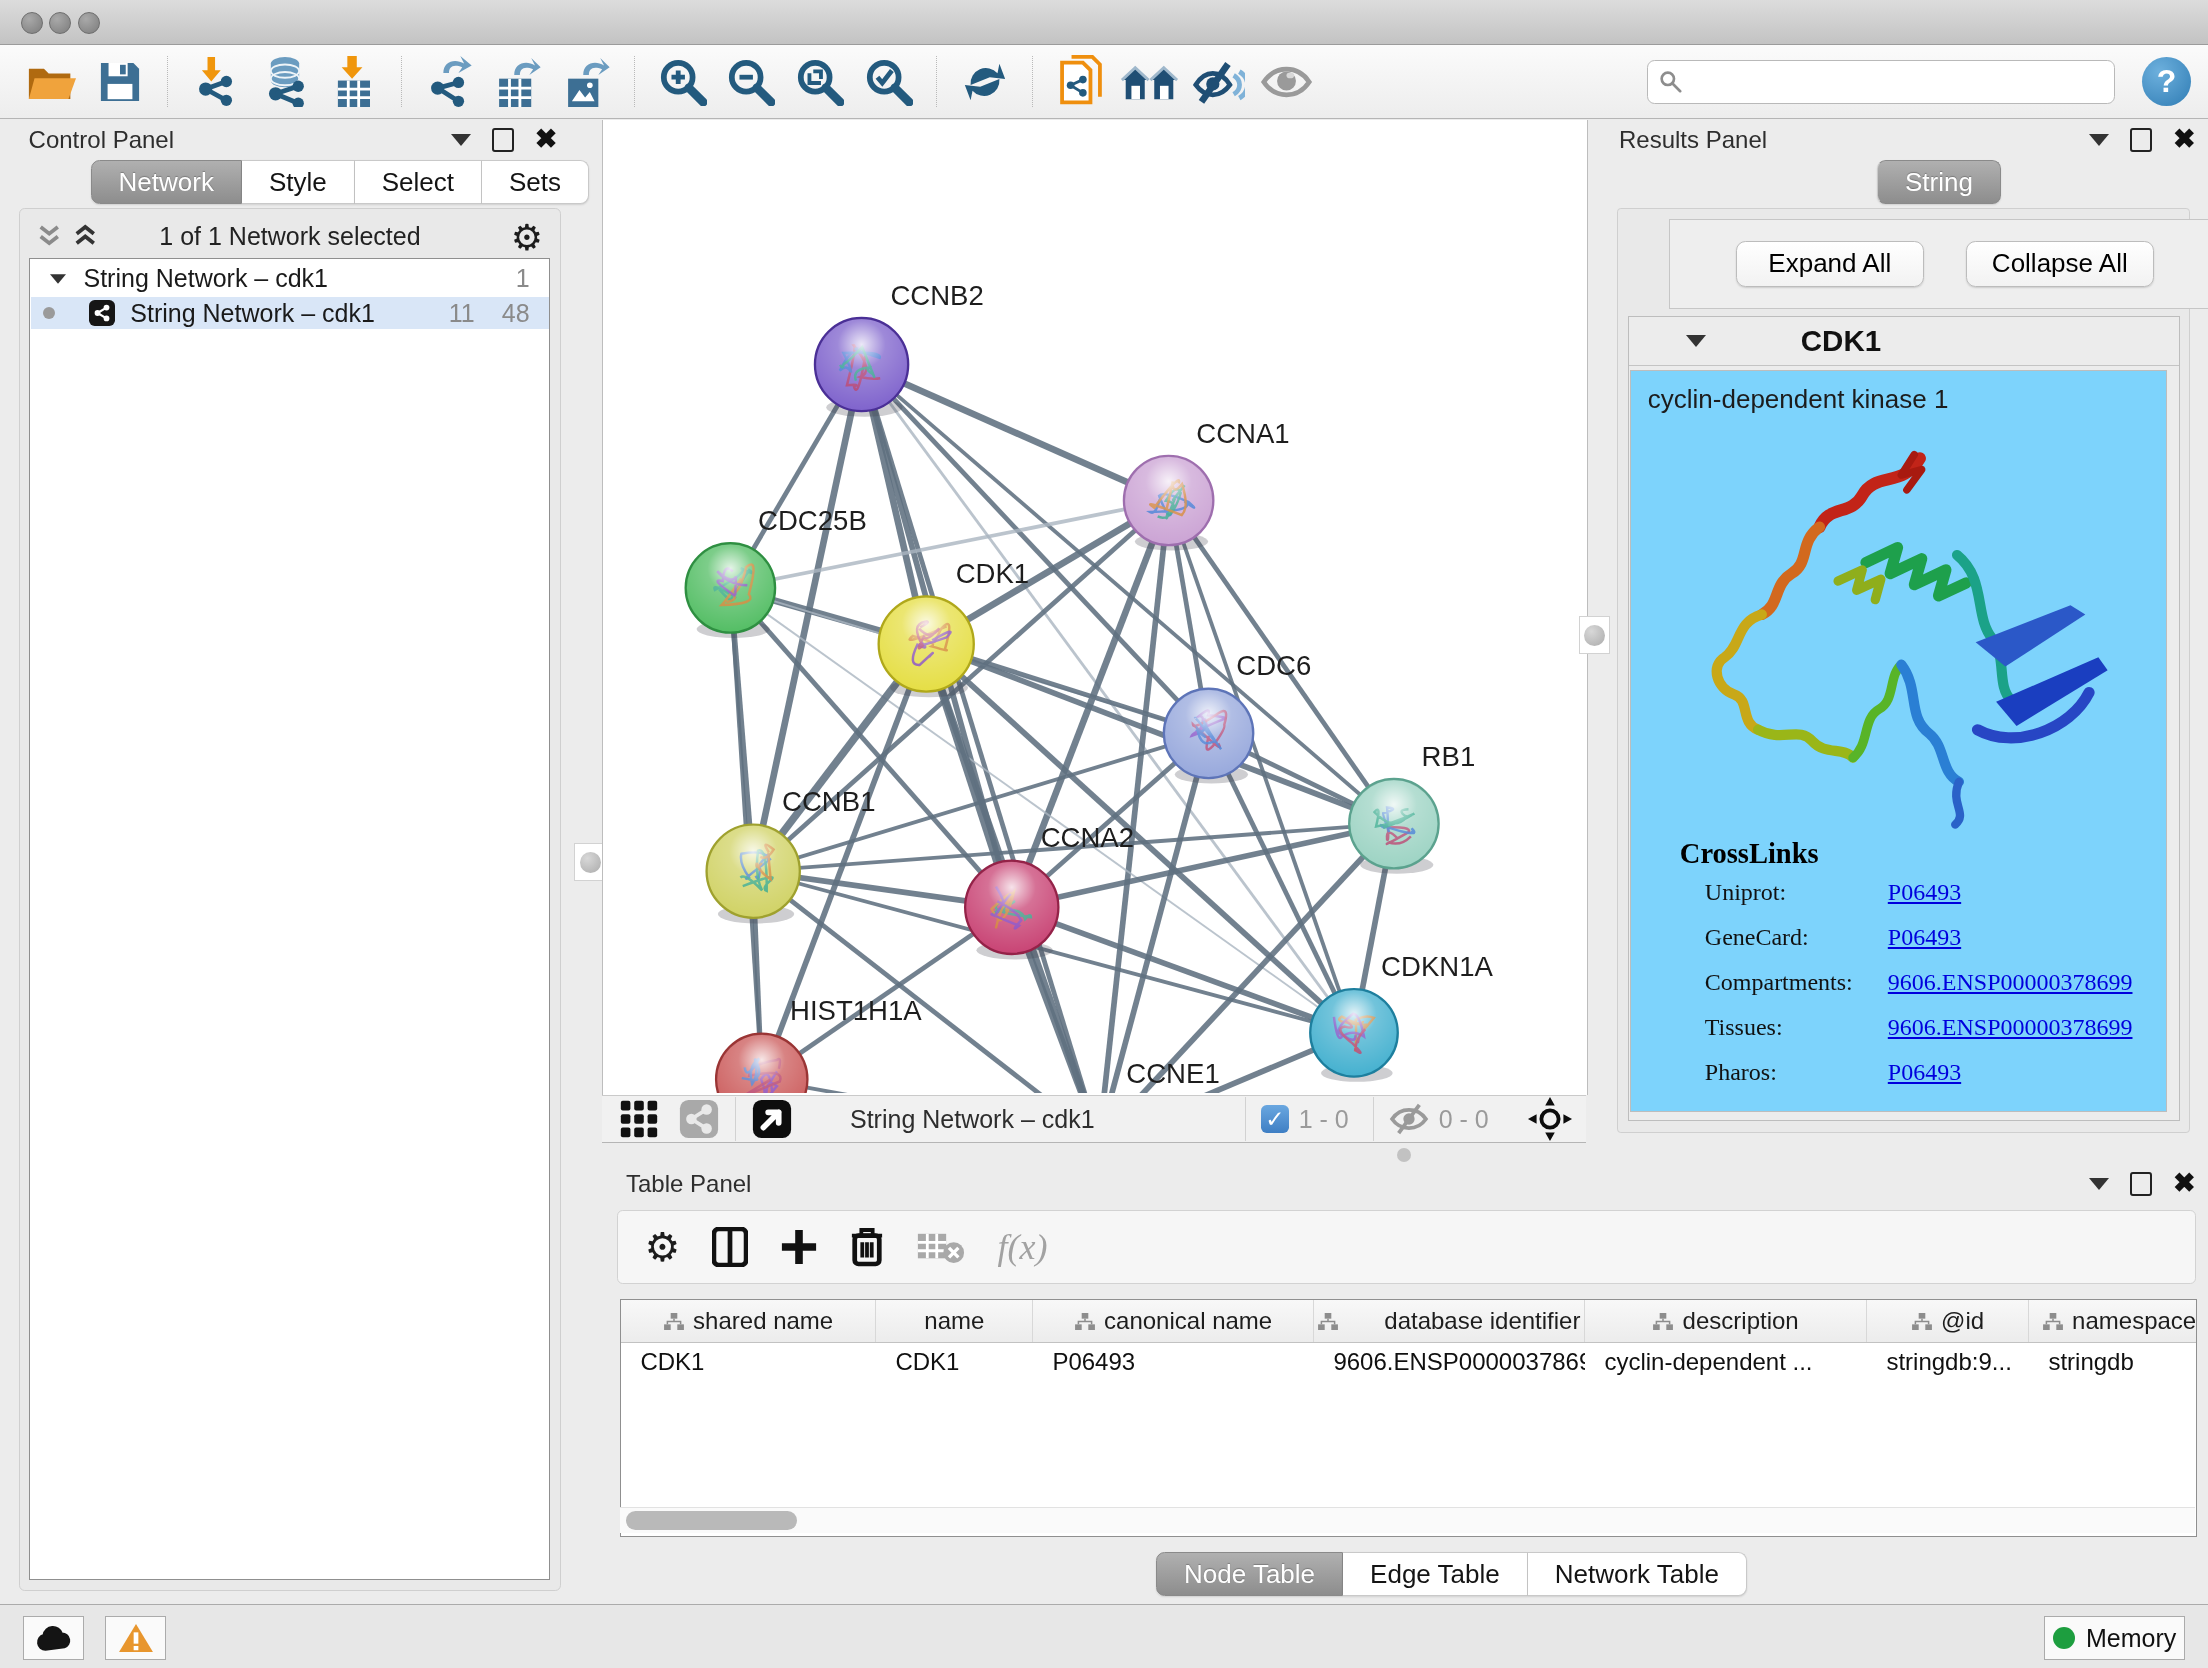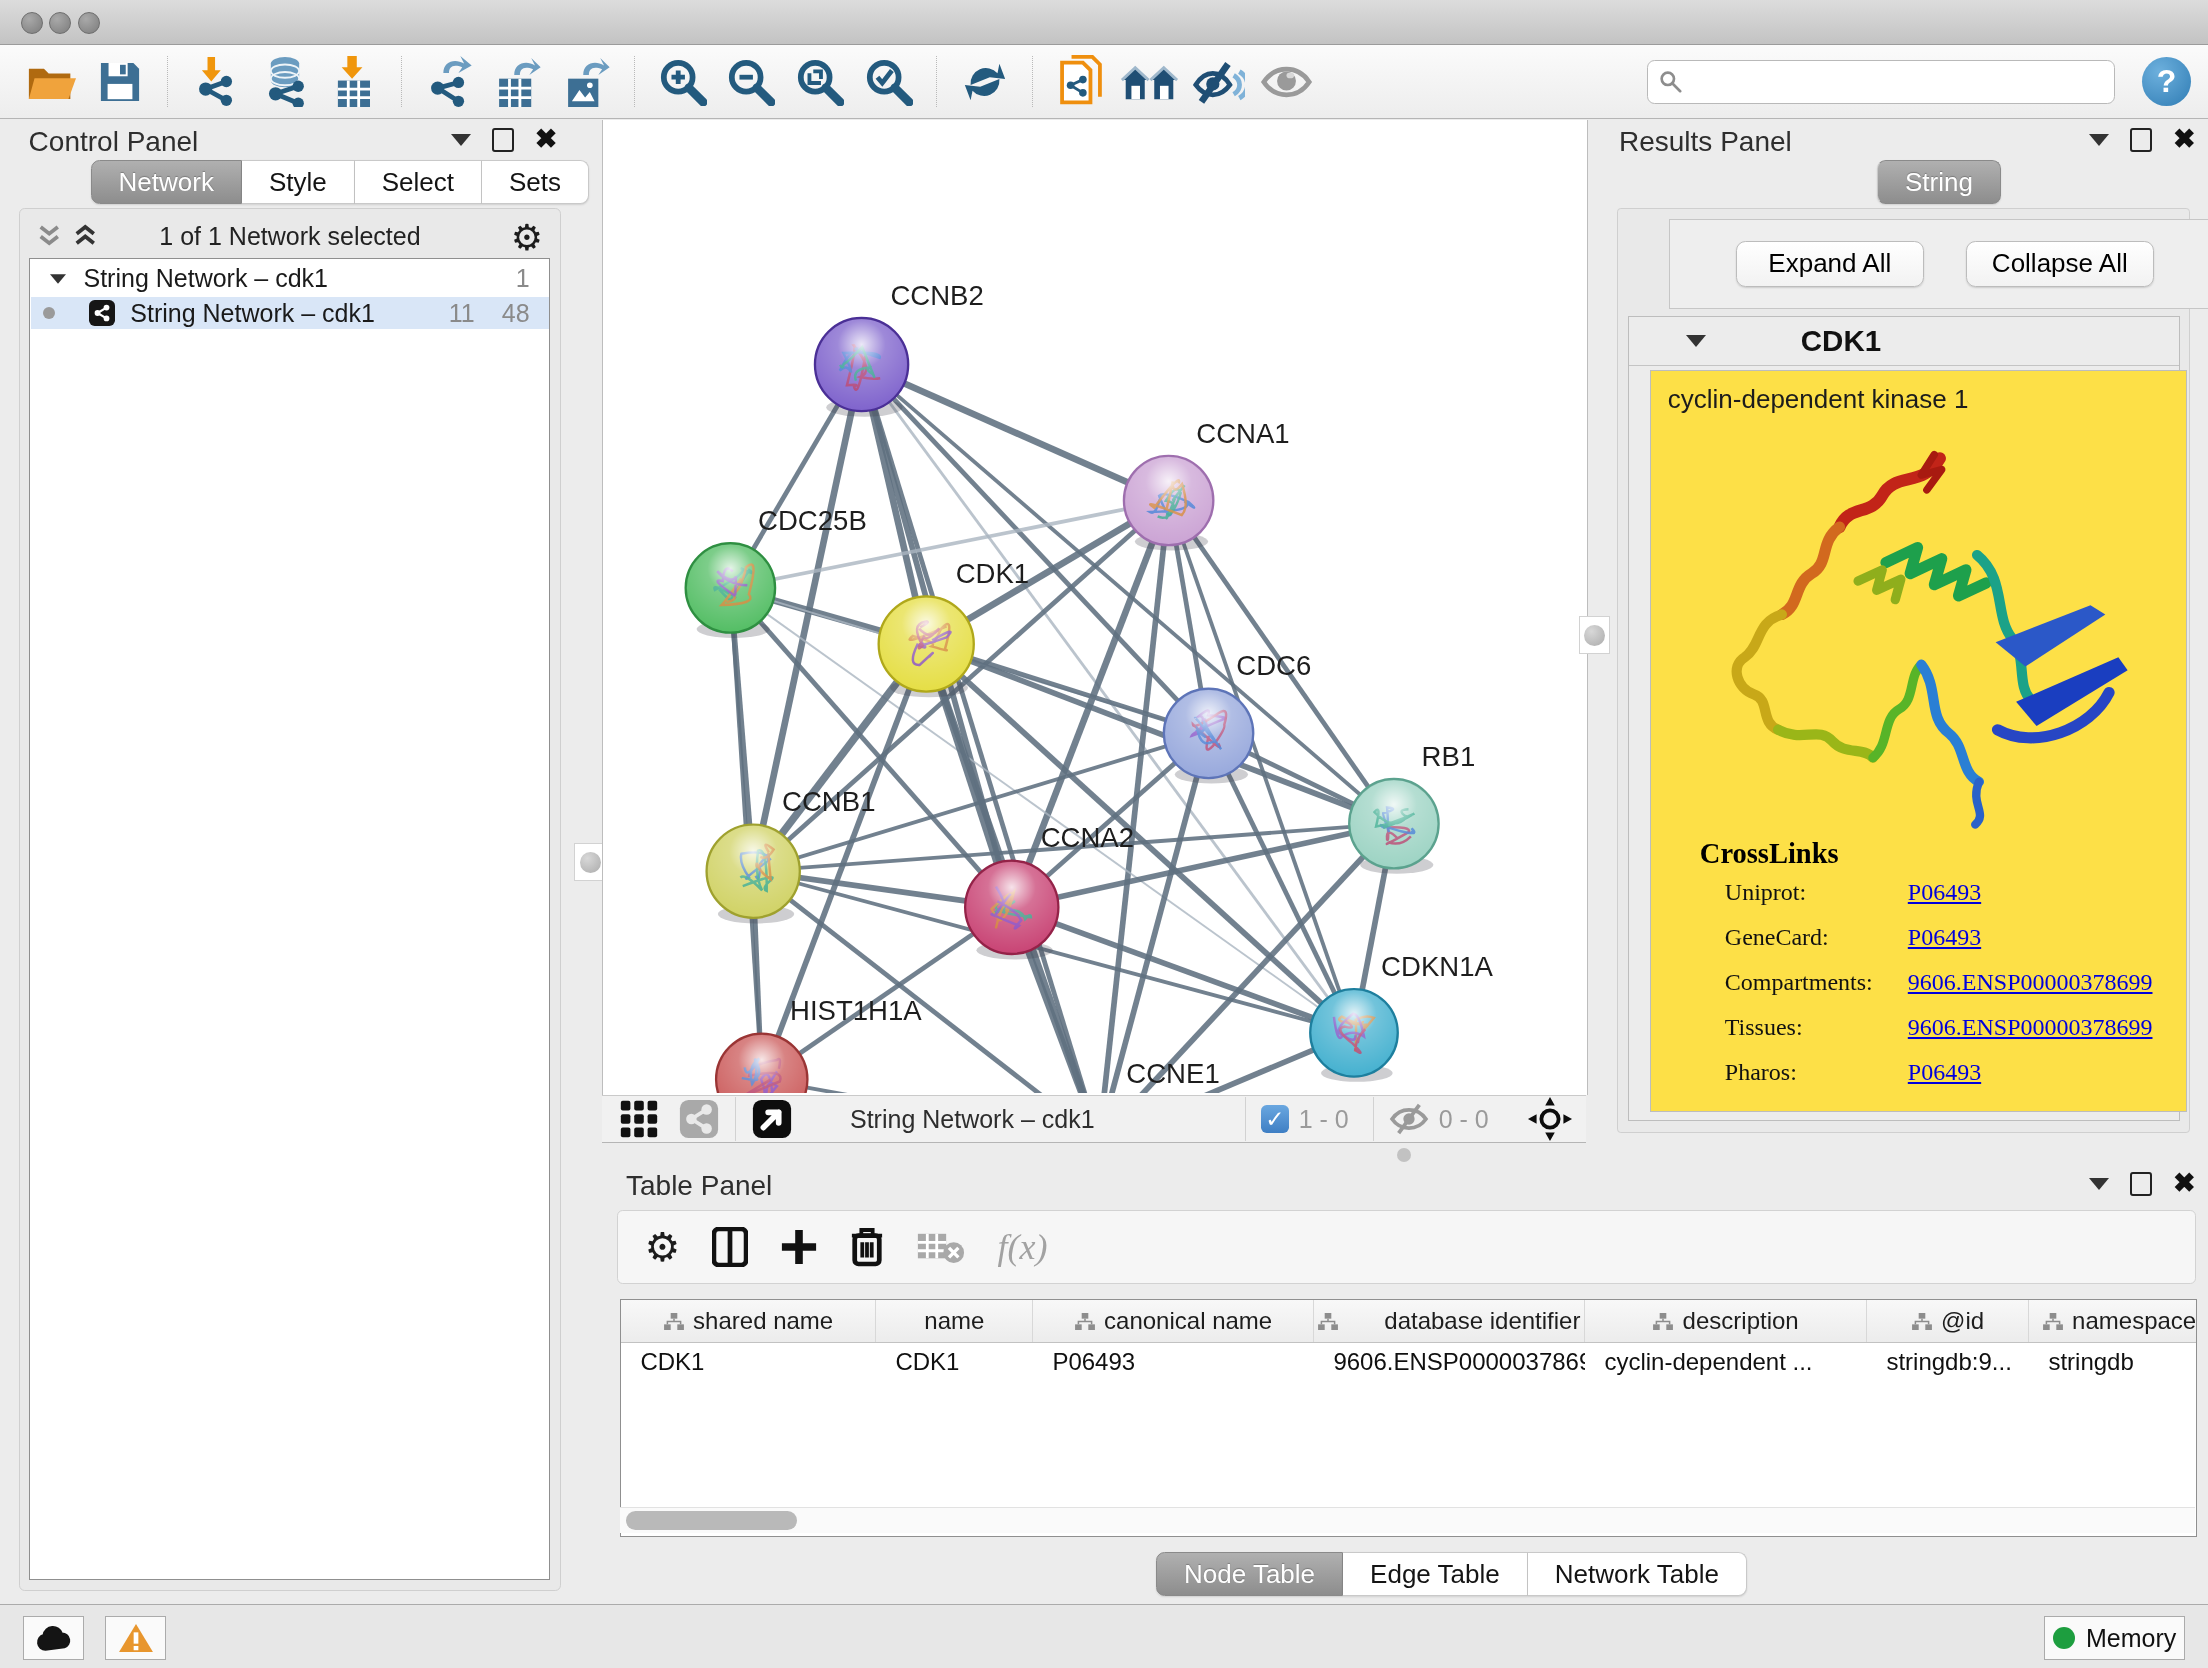--- a/index.html
+++ b/index.html
@@ -11,21 +11,21 @@
   .traffic{position:absolute;top:12.4px;width:20px;height:20px;border-radius:50%;background:radial-gradient(circle at 35% 30%,#a9a9a9,#7c7c7c);border:1px solid #6e6e6e;}
   #win-title{position:absolute;top:7.6px;left:0;width:100%;text-align:center;font-size:26px;color:#404040;}
   
   #toolbar{left:0;top:45px;width:2208px;height:74px;background:linear-gradient(#fbfbfb,#ededed);border-bottom:1px solid #b5b5b5;display:flex;align-items:center;padding:0 17px;box-sizing:border-box;}
   .tbtn{width:59px;height:59px;display:flex;align-items:center;justify-content:center;margin:0 4.8px;border-radius:5.7px;}
   .tsep{width:0;height:51px;border-left:1.9px dotted #b9b9b9;margin:0 13.3px;}
   #searchbox{margin-left:auto;width:468px;height:44px;background:#fff;border:1px solid #b9b9b9;border-radius:7.6px;display:flex;align-items:center;padding:0 11.4px;box-sizing:border-box;}
   #searchbox input{border:none;outline:none;font-size:24px;width:100%;background:transparent;font-family:"Liberation Sans",sans-serif;}
   #help-btn{width:49px;height:49px;border-radius:50%;background:radial-gradient(circle at 35% 30%,#6db0dd,#2f7cb4);color:#fff;font-size:32px;font-weight:bold;display:flex;align-items:center;justify-content:center;margin-left:27px;}
   
-  .panel-title{font-size:28px;color:#2e2e2e;}
+  .panel-title{font-size:24px;color:#2e2e2e;}
   .panel-ctrl{display:flex;align-items:center;gap:21px;}
   .tri-down{width:0;height:0;border-left:10.5px solid transparent;border-right:10.5px solid transparent;border-top:12.4px solid #333;}
   .float-sq{width:18px;height:20px;border:2.9px solid #222;border-radius:2.9px;}
   .close-x{font-size:27px;color:#111;font-weight:bold;line-height:19px;}
   .tabrow{display:flex;padding-left:24px;}
   .tabbtn{height:42px;padding:0 27px;background:#fff;border:1px solid #c9c9c9;border-left:none;font-size:26px;display:flex;align-items:center;color:#141414;box-shadow:0 1px 1.9px rgba(0,0,0,.12);}
   .tabbtn:first-child{border-left:1px solid #c9c9c9;border-radius:8.6px 0 0 8.6px;}
   .tabbtn:last-child{border-radius:0 8.6px 8.6px 0;}
   .tabbtn.selected{background:linear-gradient(#b0b0b0,#8d8d8d);color:#fff;border-color:#8a8a8a;text-shadow:0 -1px 1px rgba(0,0,0,.25);}
   .tabbtn.single{border-radius:8.6px;border-left:1px solid #c9c9c9;}
@@ -47,21 +47,21 @@
   .grip{background:#fff;border:1px solid #d2d2d2;display:flex;align-items:center;justify-content:center;}
   .grip .dot{width:21px;height:21px;border-radius:50%;background:radial-gradient(circle at 35% 30%,#d8d8d8,#ababab);}
   
   #results-panel{left:1604px;top:120px;width:605px;height:1013px;}
   #rp-outer{position:absolute;left:13.3px;top:88px;width:571px;height:923px;border:1px solid #cfcfcf;border-radius:3.8px;background:#e9e9e9;}
   #rp-buttons{position:absolute;left:9.5px;top:9.5px;width:550px;height:88px;border:1px solid #c6c6c6;background:#eee;display:flex;align-items:center;justify-content:center;gap:42px;margin-left:41px;}
   .rp-btn{min-width:186px;height:44px;background:linear-gradient(#ffffff,#f2f2f2);border:1px solid #bcbcbc;border-radius:9.5px;font-size:26px;display:flex;align-items:center;justify-content:center;box-shadow:0 1px 1.9px rgba(0,0,0,.15);}
   #rp-content{position:absolute;left:9.5px;top:107px;width:550px;height:803px;border:1px solid #bdbdbd;background:#ececec;}
   #rp-entry-head{height:48px;display:flex;align-items:center;border-bottom:1px solid #c4c4c4;}
   #rp-entry-name{font-size:29.5px;font-weight:bold;color:#111;margin-left:95px;}
-  #rp-inner{position:absolute;left:21px;top:53px;width:535px;height:740px;border:1px solid #bdbdbd;background:#fde047;}
+  #rp-inner{position:absolute;left:1px;top:53px;width:535px;height:740px;border:1px solid #bdbdbd;background:#7dd3fc;}
   #rp-desc{font-size:26px;color:#1c1c1c;margin:13.3px 0 0 17px;}
   #crosslinks-title{font-family:"Liberation Serif",serif;font-weight:bold;font-size:28.5px;color:#000;margin:5.7px 0 9.5px 49px;}
   .cl-row{display:flex;margin:0 0 18px 74px;font-family:"Liberation Serif",serif;font-size:24px;}
   .cl-label{width:183px;color:#111;}
   .cl-link{color:#0000dd;text-decoration:underline;}
   
   #table-panel{left:609px;top:1168px;width:1600px;height:438px;}
   #tp-toolbar{position:absolute;left:7.6px;top:42px;width:1579px;height:74px;background:#f6f6f6;border:1px solid #d2d2d2;border-radius:5.7px;display:flex;align-items:center;padding-left:27px;box-sizing:border-box;gap:32px;}
   #tp-table{position:absolute;left:11.4px;top:131px;width:1575px;height:236px;background:#fff;border:1.9px solid #8f8f8f;overflow:hidden;}
   #tp-header{display:flex;height:42px;background:linear-gradient(#f8f8f8,#ececec);border-bottom:1px solid #c2c2c2;}

